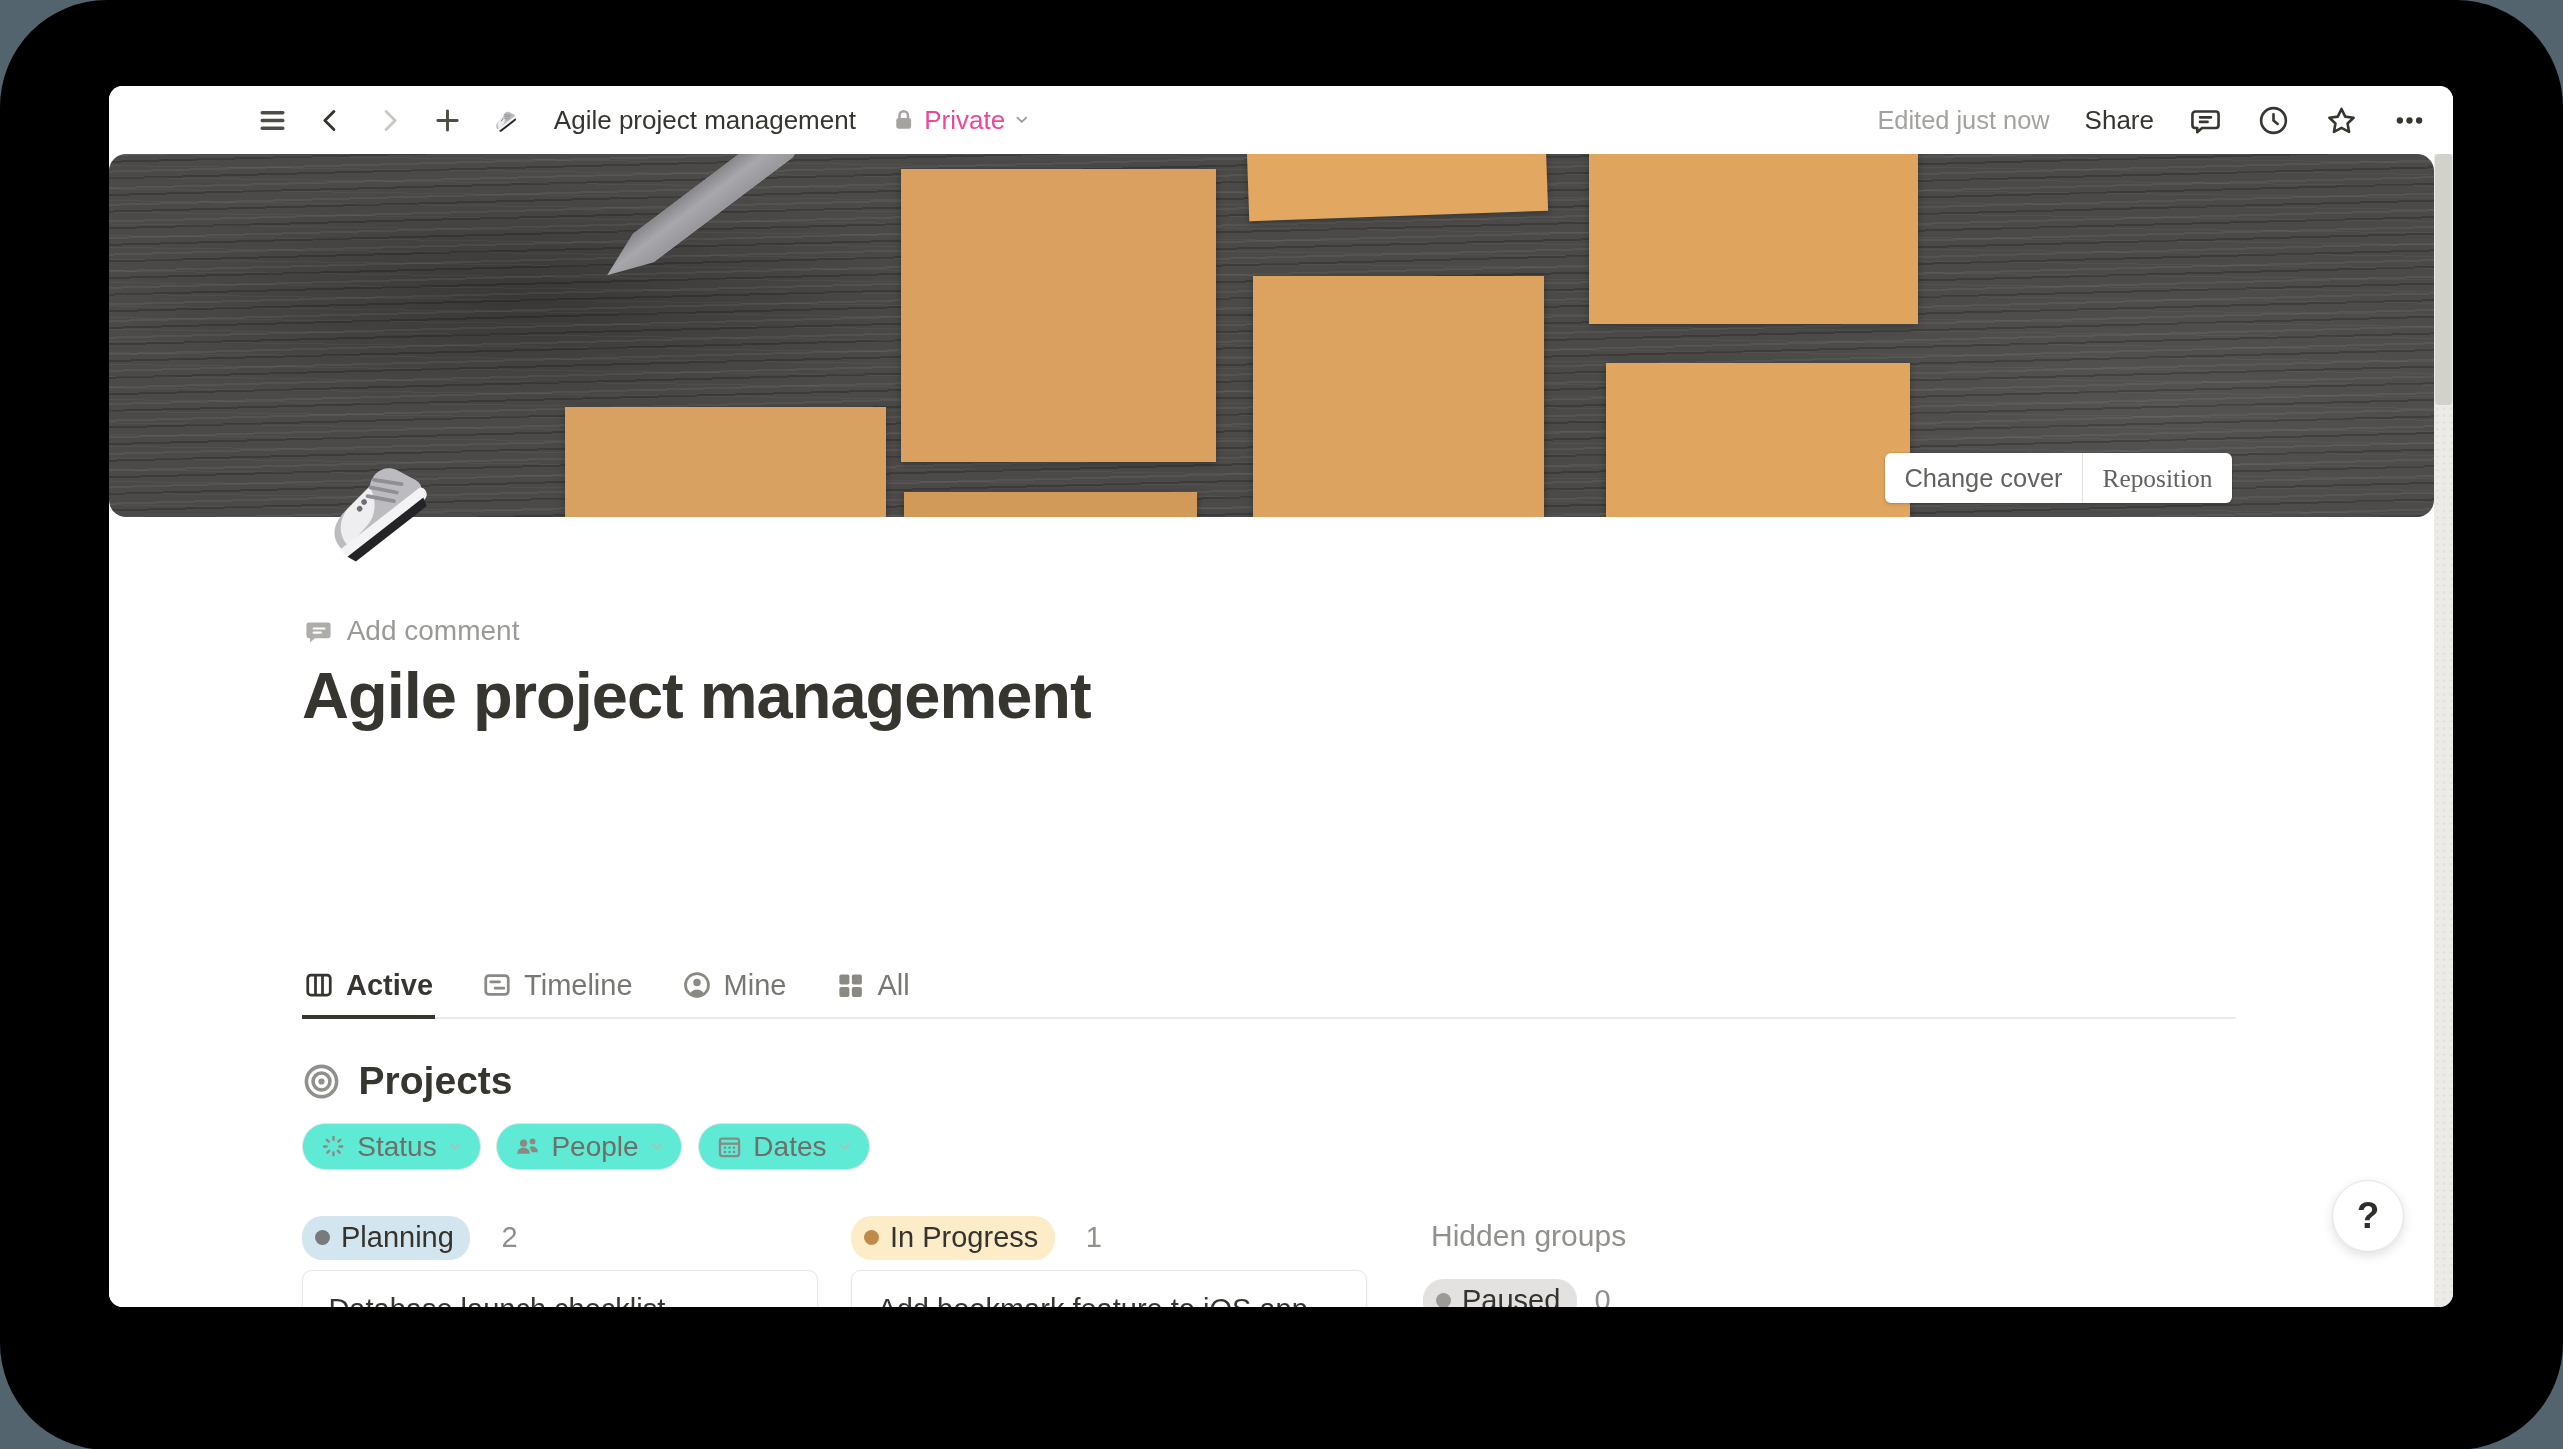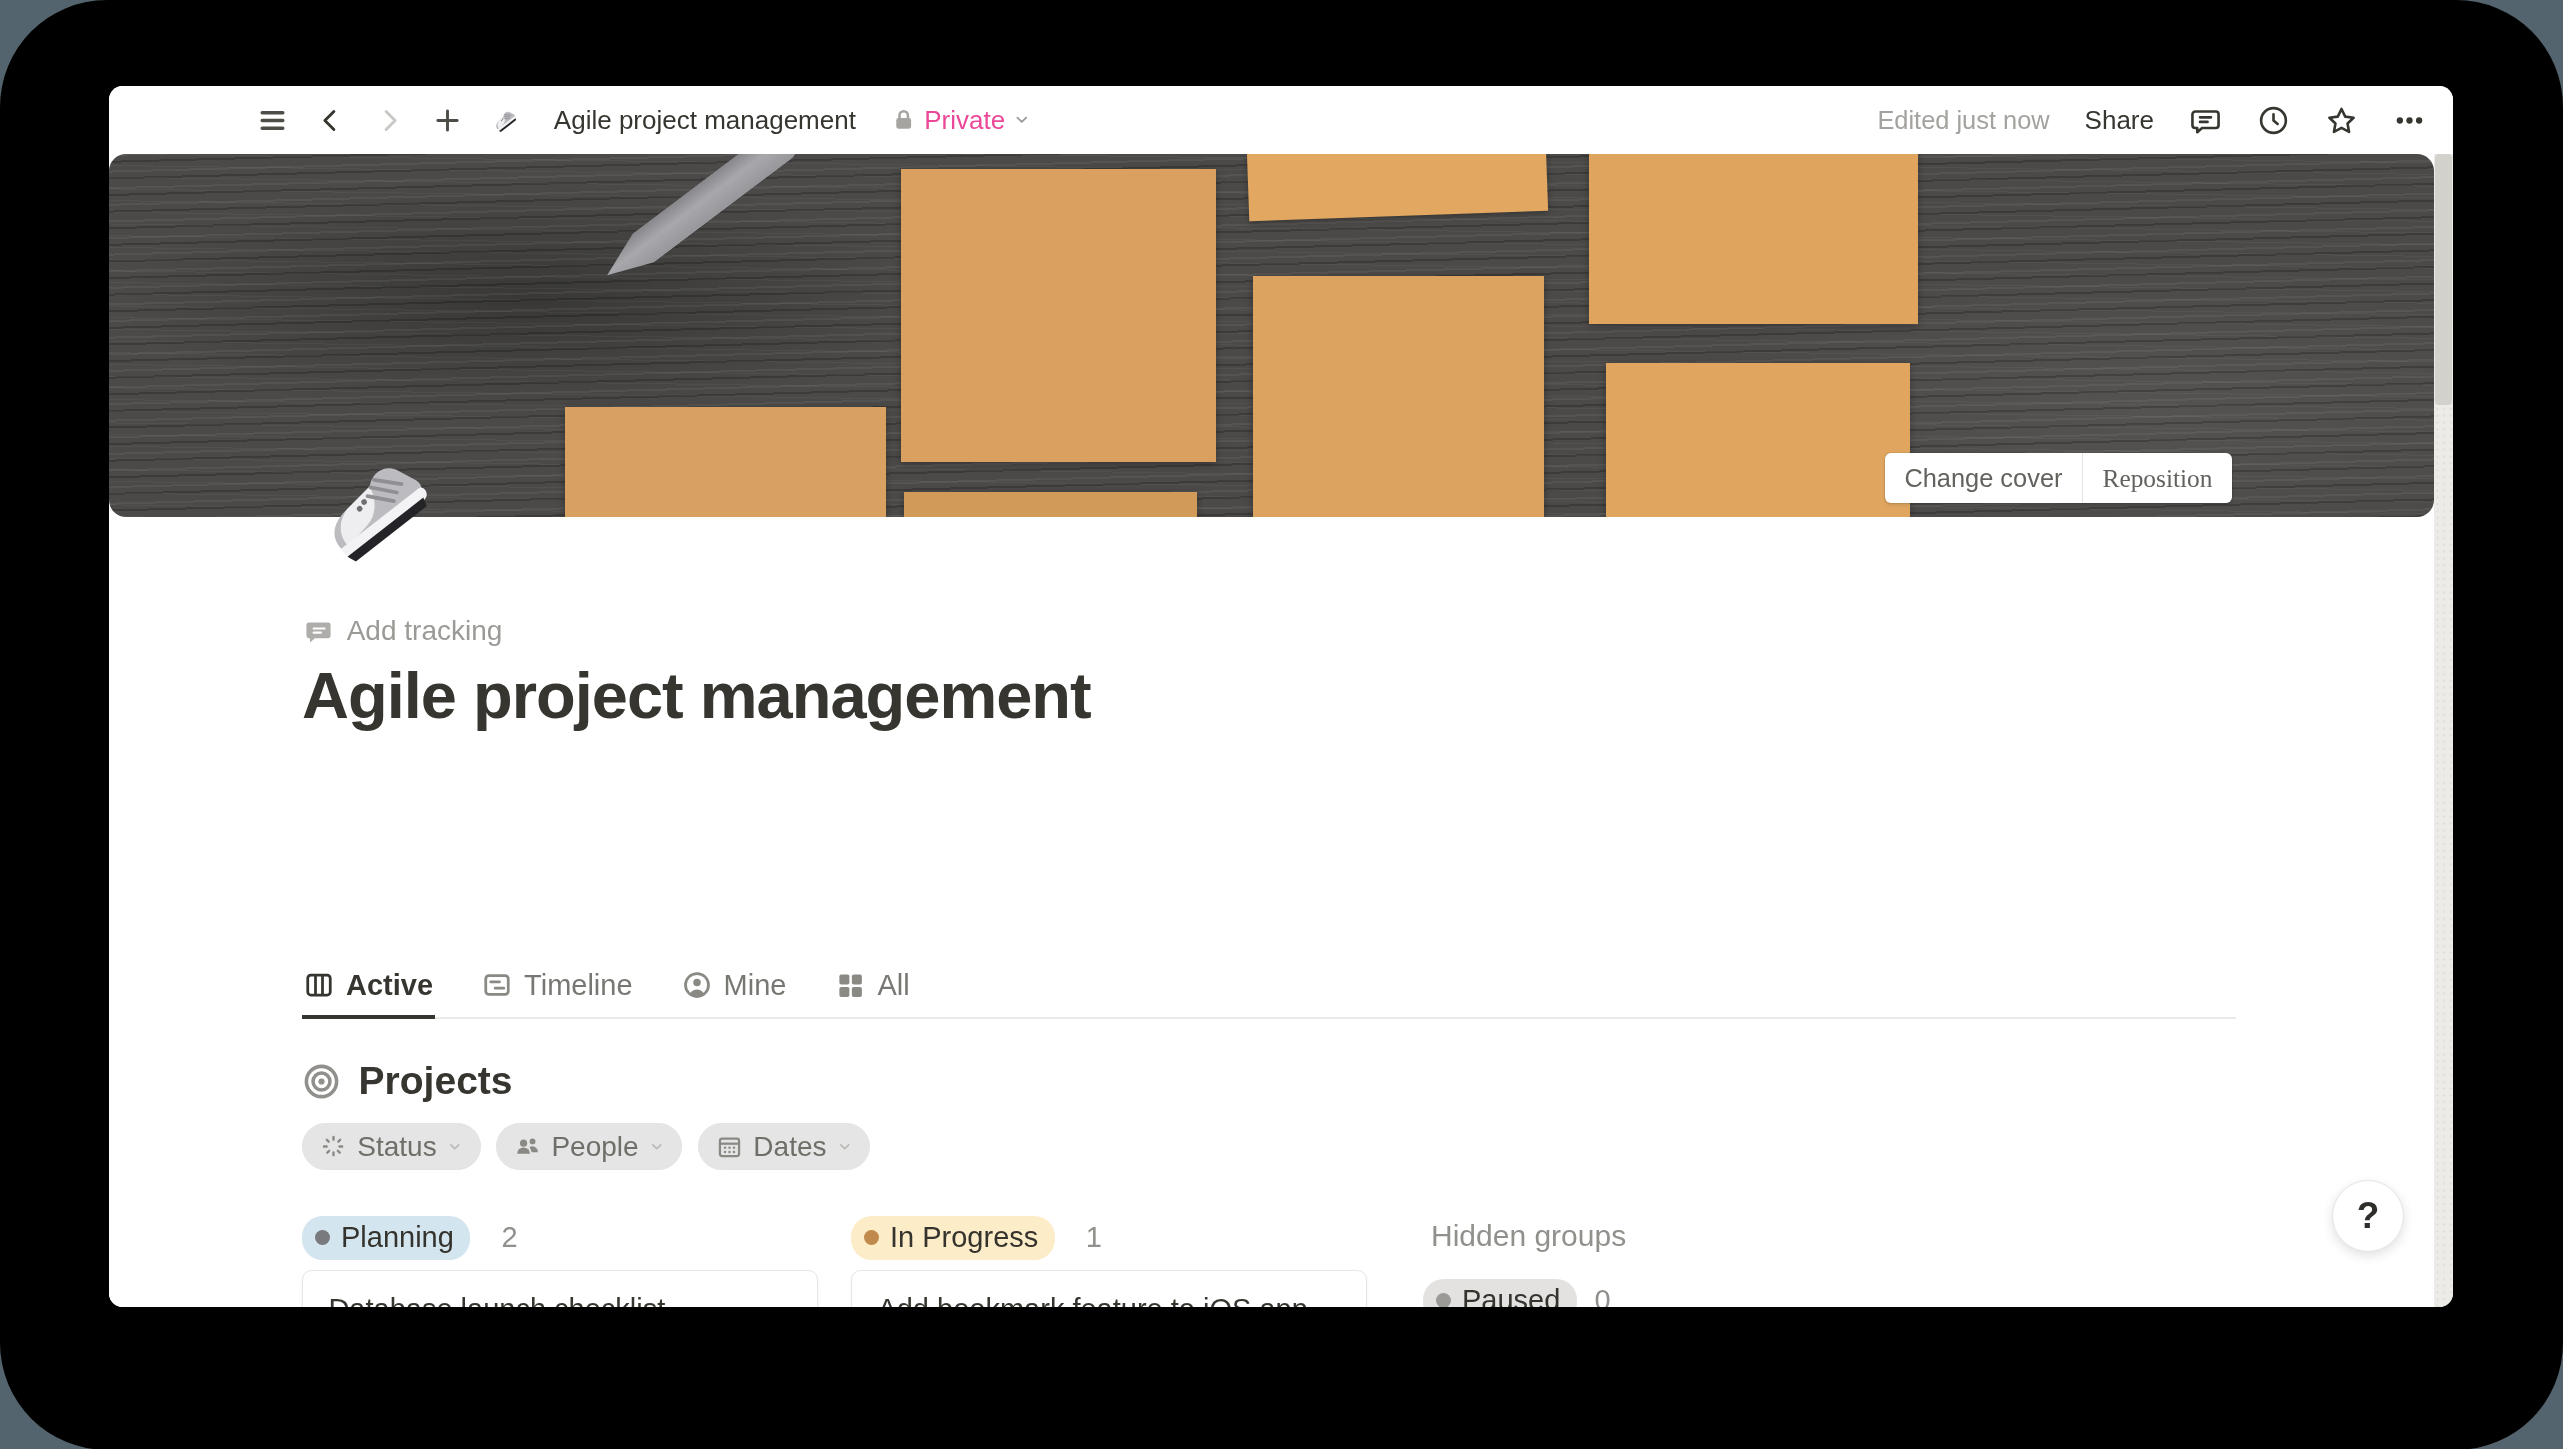--- a/index.html
+++ b/index.html
@@ -83,21 +83,21 @@
   .tab.active { color:#37352f; font-weight:700; }
   .tab.active::after { content:""; position:absolute; left:0; right:0; bottom:-2px; height:4.9px; background:#37352f; }
 
   
   .proj-h { position:absolute; left:193px; top:905px; display:flex; align-items:center; gap:17.6px; }
   .proj-title { font-size:39px; font-weight:700; color:#37352f; }
   .chips { position:absolute; left:193px; top:969px; display:flex; gap:15.6px; }
   .chip {
     height:47px; border:1.5px solid #e4e3e0; border-radius:23.4px;
     display:flex; align-items:center; gap:10.7px; padding:0 16.6px;
-    font-size:28px; color:#6f6e69; cursor:pointer; background:#e5e5e5;
+    font-size:28px; color:#6f6e69; cursor:pointer; background:#5eead4;
   }
 
   
   .group-hdr { position:absolute; top:1062px; display:flex; align-items:center; gap:31px; }
   .pill { display:inline-flex; align-items:center; gap:10.7px; padding:4.9px 16.6px 5.9px 12.7px; border-radius:20.5px; font-size:29px; font-weight:500; color:#35332e; cursor:pointer; }
   .dot { width:15.6px; height:15.6px; border-radius:50%; flex:0 0 auto; }
   .cnt { font-size:29px; color:#91908c; }
   .pill-planning { background:#d3e5ef; } .pill-planning .dot { background:#797a7d; }
   .pill-progress { background:#fdecc8; } .pill-progress .dot { background:#c08a4c; }
   .pill-paused   { background:#e3e2e0; } .pill-paused .dot { background:#9b9a97; }
@@ -233,21 +233,21 @@
       <svg width="152" height="154" viewBox="0 0 120 120">
           <use href="#sneaker"></use>
         </svg>
     </div>
 
     <div class="add-comment">
       <svg width="29" height="29" viewBox="0 0 24 24">
           <path d="M4 4.5 h16 a2 2 0 0 1 2 2 v9 a2 2 0 0 1 -2 2 h-11 l-4 3.5 v-3.5 h-1 a2 2 0 0 1 -2 -2 v-9 a2 2 0 0 1 2 -2 Z" fill="#aeadaa"></path>
           <path d="M8 9.5h9M8 13h6" stroke="#fff" stroke-width="1.8" stroke-linecap="round"></path>
         </svg>
-      <span>Add tracking</span>
+      <span>Add comment</span>
     </div>
 
     <h1 class="h1">Agile project management</h1>
 
     <div class="tabs">
       <div class="tab active">
         <svg width="30" height="30" viewBox="0 0 24 24">
             <rect x="3" y="4" width="18" height="16" rx="2.5" stroke="#37352f" stroke-width="2.2" fill="none"></rect>
             <path d="M9.2 4v16M14.8 4v16" stroke="#37352f" stroke-width="2.2"></path>
           </svg>

